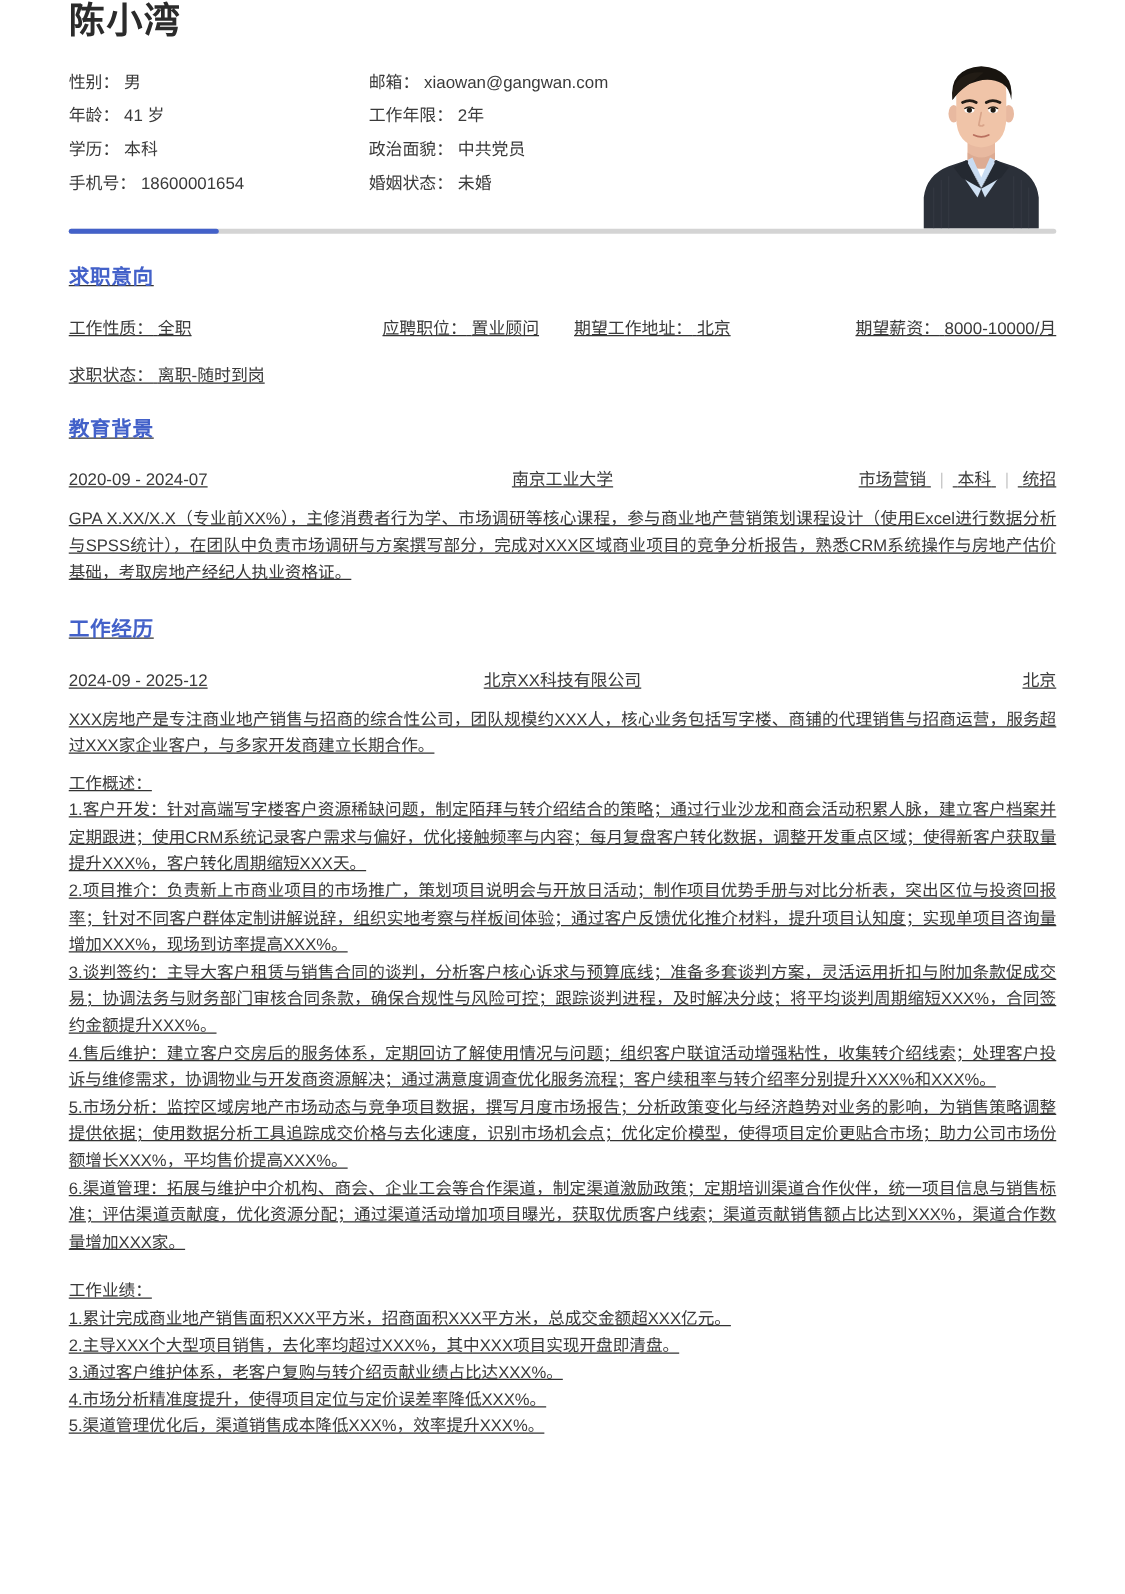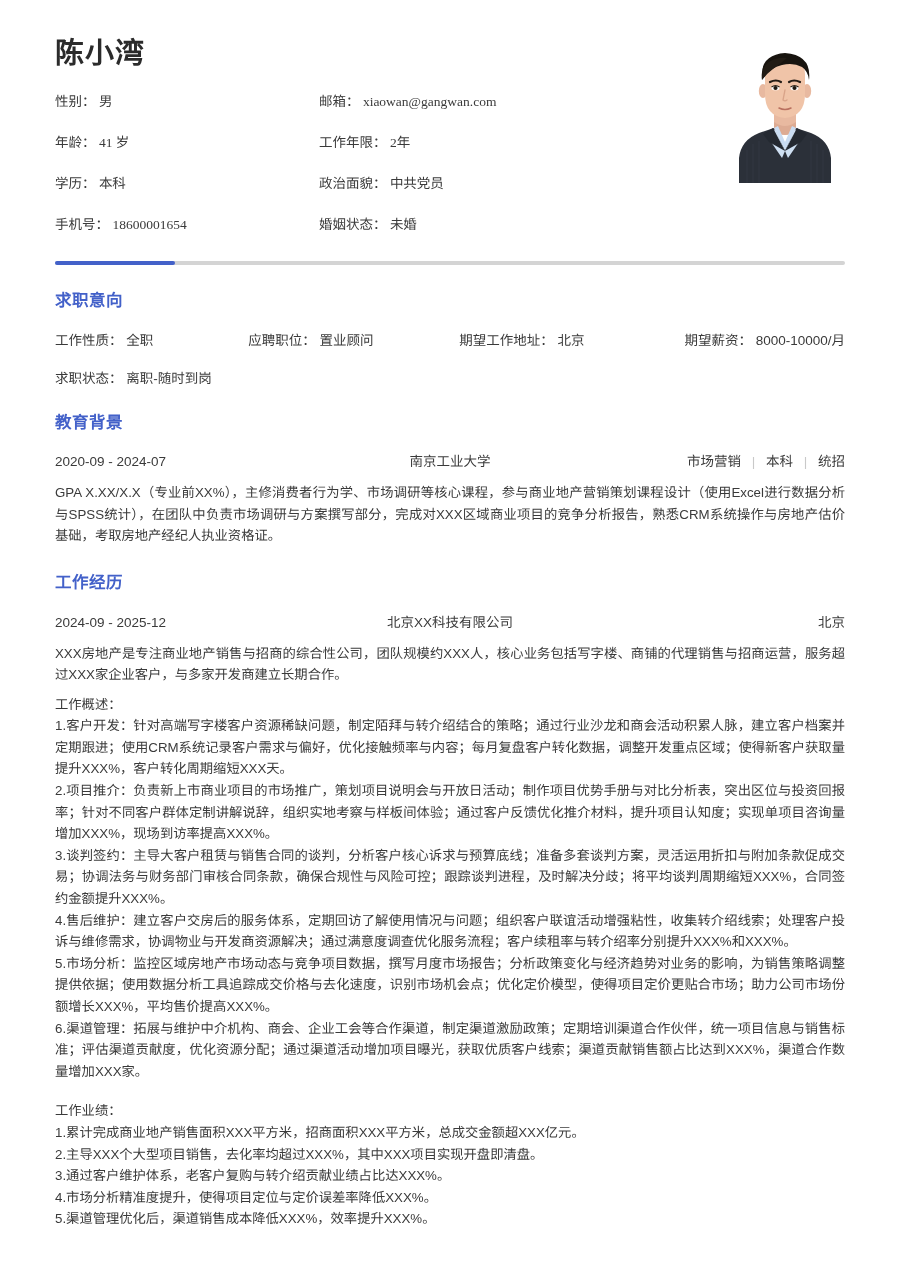--- a/index.html
+++ b/index.html
@@ -22,38 +22,35 @@
     box-sizing: border-box;
   }
   .inner {
     padding: 0 55px;
     box-sizing: border-box;
   }
 
   
   .header {
     position: relative;
-    padding-top: 36px;
-    font-family: Liberation Serif, serif;
   }
   .name {
     font-size: 29px;
     font-weight: 700;
     color: #2b2b2b;
     letter-spacing: 1px;
     margin: 0 0 22px 0;
     line-height: 1.2;
   }
   .info-grid {
     display: grid;
     grid-template-columns: 240px 1fr;
     row-gap: 10px;
     column-gap: 0;
     max-width: 620px;
-    gap: 24px;
   }
   .info-item {
     font-size: 13.5px;
     color: #3a3a3a;
     line-height: 17px;
     white-space: nowrap;
   }
   .info-label {
     color: #3a3a3a;
   }
@@ -84,41 +81,41 @@
     position: absolute;
     left: 0;
     top: 0;
     height: 4px;
     width: 120px;
     background: #4361c9;
     border-radius: 2px;
   }
 
   
-  .section { margin-top: 26px; }
+  .section { margin-top: 26px; text-decoration: underline; }
   .section-title {
     font-size: 16.5px;
     font-weight: 700;
     color: #4361c9;
     letter-spacing: 0.5px;
     margin: 0 0 18px 0;
     line-height: 1.2;
   }
 
   
   .intent-row {
     display: flex;
     font-size: 13.5px;
     color: #3a3a3a;
     margin-bottom: 18px;
     white-space: nowrap;
   }
   .intent-cell { }
   .intent-cell.c1 { width: 206px; }
-  .intent-cell.c2 { width: 195px; }
+  .intent-cell.c2 { width: 195px; text-align: right; }
   .intent-cell.c3 { width: 240px; margin-left: 28px; }
   .intent-cell.c4 { flex: 1; text-align: left; }
 
   
   .entry-head {
     display: flex;
     align-items: baseline;
     font-size: 13.5px;
     color: #3a3a3a;
     margin-bottom: 12px;

